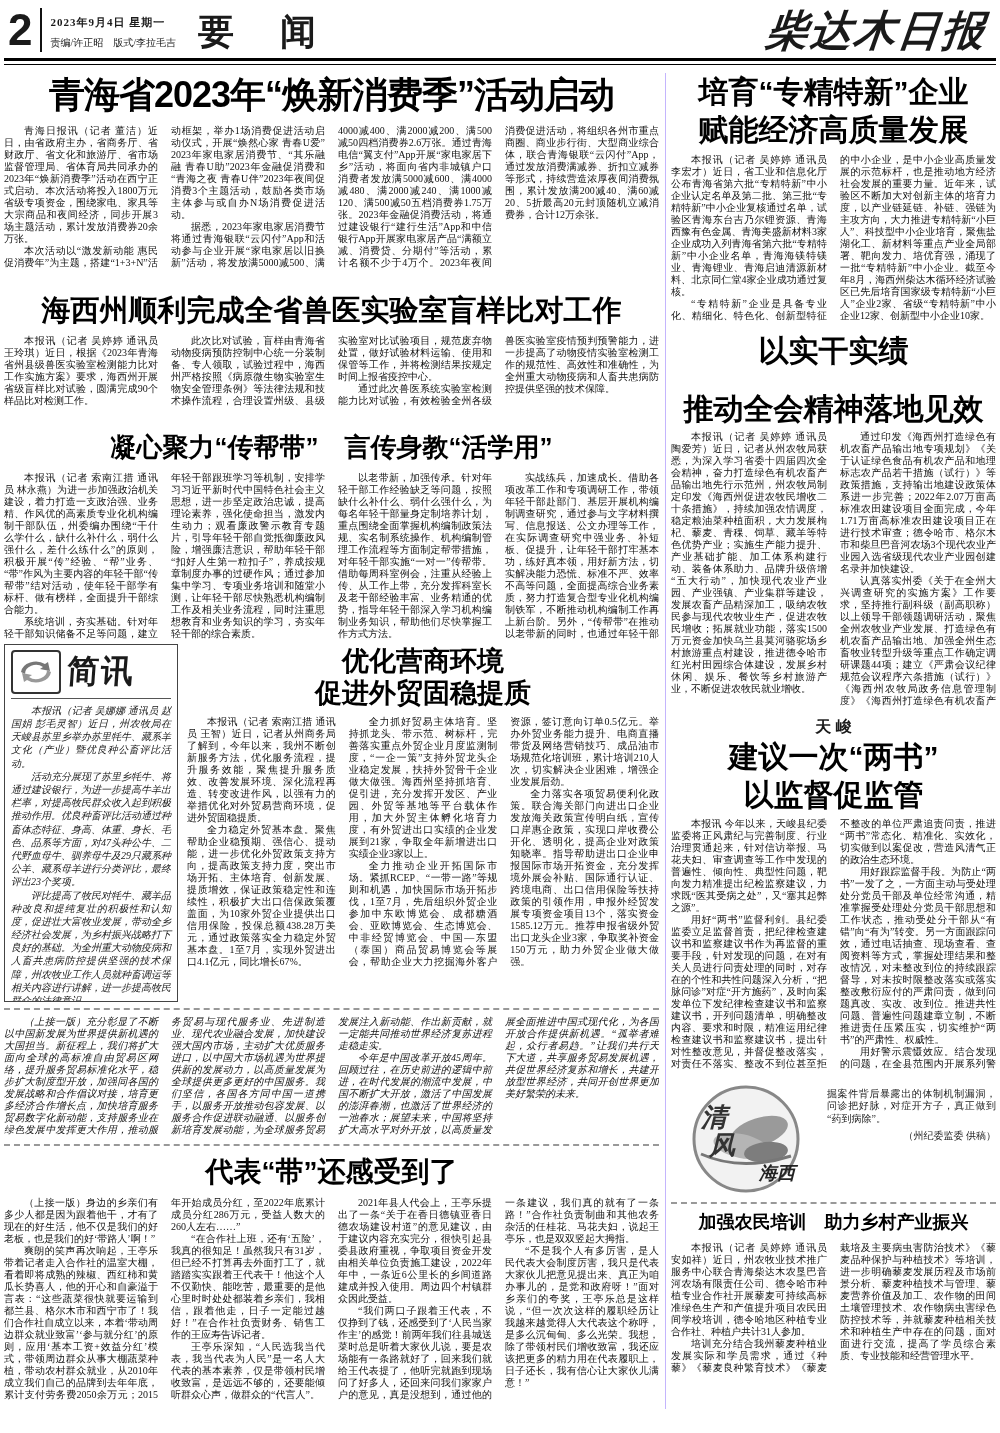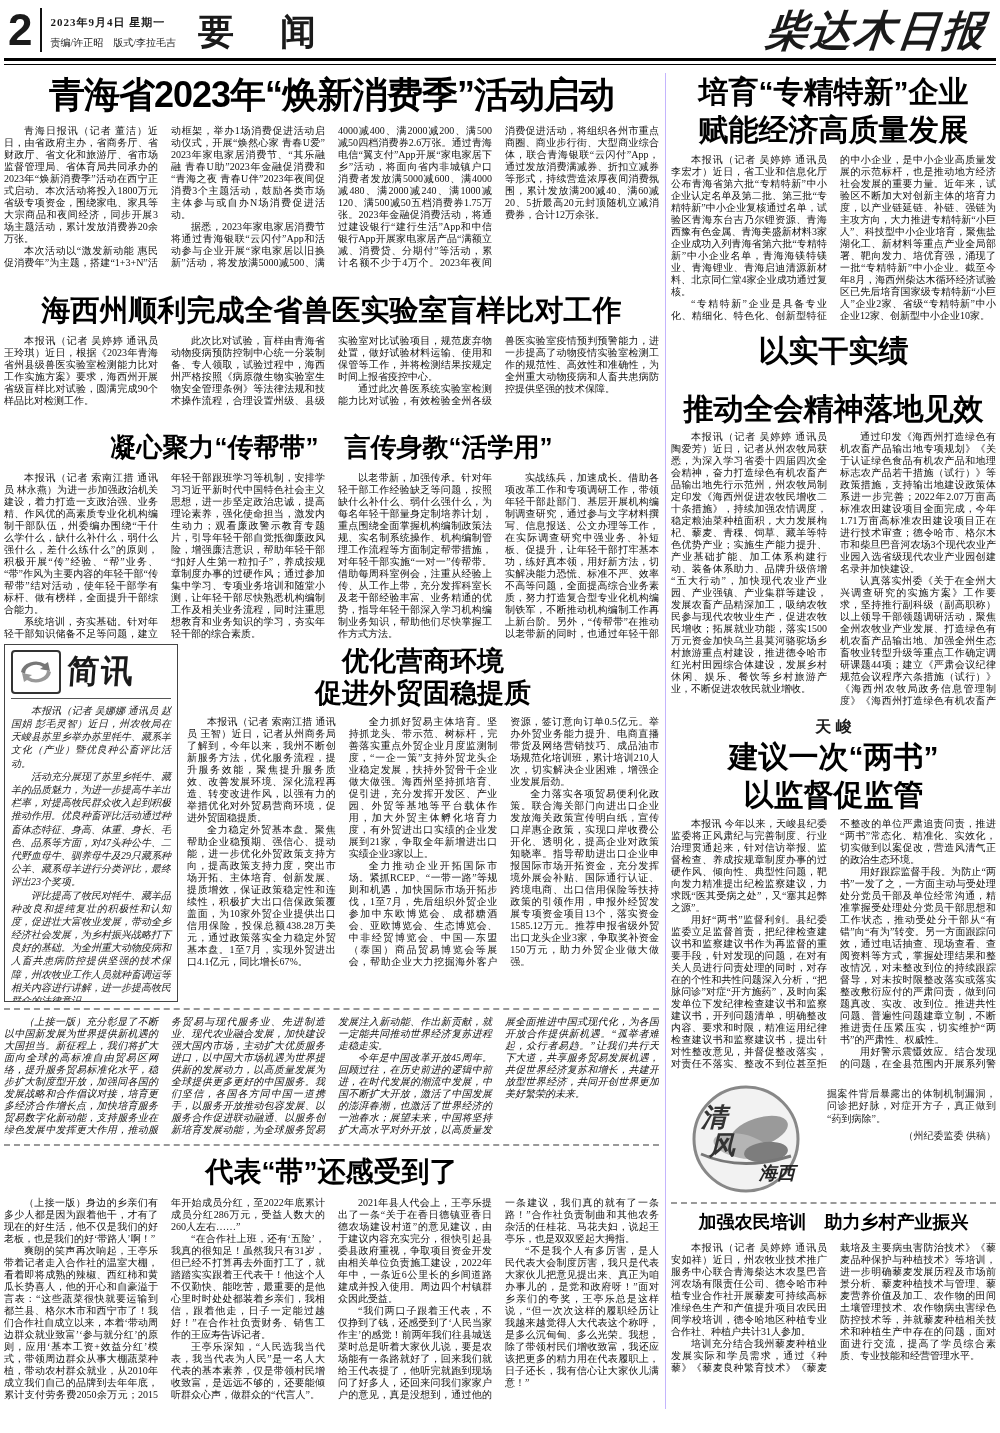--- a/index.html
+++ b/index.html
@@ -115,21 +115,21 @@
             <span class="jx-icon">
               <svg width="34" height="28" viewBox="0 0 34 28">
                 <path d="M6 16 a11 9 0 0 1 18 -7 l-3 2 10 2 -2 -9 -3 2 a15 12 0 0 0 -24 8 z" fill="#777"></path>
                 <path d="M28 12 a11 9 0 0 1 -18 7 l3 -2 -10 -2 2 9 3 -2 a15 12 0 0 0 24 -8 z" fill="#999"></path>
               </svg>
             </span>
             <span class="jx-title">简讯</span>
           </div>
           <div class="jx-body">
             <p>本报讯（记者 吴娜娜 通讯员 赵国娟 彭毛灵智）近日，州农牧局在天峻县苏里乡举办苏里牦牛、藏系羊文化（产业）暨优良种公畜评比活动。</p>
-            <p>活动充分展现了苏里乡牦牛、藏羊的品质魅力，为进一步提高牛羊出栏率，对提高牧民群众收入起到积极推动作用。优良种畜评比活动通过种畜体态特征、身高、体重、身长、毛色、品系等方面，对47头种公牛、二代野血母牛、驯养母牛及29只藏系种公羊、藏系母羊进行分类评比，最终评出23个奖项。</p>
+            <p>活动充分展现了苏里乡牦牛、将通过建设银行，为进一步提高牛羊出栏率，对提高牧民群众收入起到积极推动作用。优良种畜评比活动通过种畜体态特征、身高、体重、身长、毛色、品系等方面，对47头种公牛、二代野血母牛、驯养母牛及29只藏系种公羊、藏系母羊进行分类评比，最终评出23个奖项。</p>
             <p>评比提高了牧民对牦牛、藏羊品种改良和提纯复壮的积极性和认知度，促进壮大富牧业发展，带动全乡经济社会发展，为乡村振兴战略打下良好的基础。为全州重大动物疫病和人畜共患病防控提供坚强的技术保障，州农牧业工作人员就种畜调运等相关内容进行讲解，进一步提高牧民群众的法律意识。</p>
           </div>
         </div>
 
         <div class="waimao-area">
           <div class="hl hl-d">优化营商环境</div>
           <div class="hl hl-d" style="margin-bottom:8px;">促进外贸固稳提质</div>
           <div class="art-body c3" style="height:274px;">
             <p>本报讯（记者 索南江措 通讯员 王智）近日，记者从州商务局了解到，今年以来，我州不断创新服务方法，优化服务流程，提升服务效能，聚焦提升服务质效、改善发展环境、深化流程再造、转变改进作风，以强有力的举措优化对外贸易营商环境，促进外贸固稳提质。</p>
             <p>全力稳定外贸基本盘。聚焦帮助企业稳预期、强信心、提动能，进一步优化外贸政策支持方向，提高政策支持力度，突出市场开拓、主体培育、创新发展、提质增效，保证政策稳定性和连续性，积极扩大出口信保政策覆盖面，为10家外贸企业提供出口信用保险，投保总额438.28万美元，通过政策落实全力稳定外贸基本盘。1至7月，实现外贸进出口4.1亿元，同比增长67%。</p>
@@ -182,21 +182,21 @@
           <p>通过印发《海西州打造绿色有机农畜产品输出地专项规划》《关于认证绿色食品有机农产品和地理标志农产品若干措施（试行）》等政策措施，支持输出地建设政策体系进一步完善；2022年2.07万亩高标准农田建设项目全面完成，今年1.71万亩高标准农田建设项目正在进行技术审查；德令哈市、格尔木市和柴旦巴音河农场3个现代农业产业园入选省级现代农业产业园创建名录并加快建设。</p>
           <p>认真落实州委《关于在全州大兴调查研究的实施方案》工作要求，坚持推行副科级（副高职称）以上领导干部领题调研活动，聚焦全州农牧业产业发展、打造绿色有机农畜产品输出地、加强全州生态畜牧业转型升级等重点工作确定调研课题44项；建立《严肃会议纪律规范会议程序六条措施（试行）》《海西州农牧局政务信息管理制度》《海西州打造绿色有机农畜产品输出地奖励办法（试行）》等，不断激发干部干事创业热情。</p>
         </div>
       </div>
 
       <div>
         <div class="kicker">天 峻</div>
         <div class="hl hl-r">建议一次“两书”</div>
         <div class="hl hl-r" style="margin-bottom:6px;">以监督促监管</div>
         <div class="art-body c2" style="height:262px;">
-          <p>本报讯 今年以来，天峻县纪委监委将正风肃纪与完善制度、行业治理贯通起来，针对信访举报、监督检查、养成按规章制度办事的过硬作风、倾向性、典型性问题，靶向发力精准提出纪检监察建议，力求既“医其受病之处”，又“塞其起弊之源”。</p>
+          <p>本报讯 今年以来，天峻县纪委监委将正风肃纪与完善制度、行业治理贯通起来，针对信访举报、马花夫妇、审查调查等工作中发现的普遍性、倾向性、典型性问题，靶向发力精准提出纪检监察建议，力求既“医其受病之处”，又“塞其起弊之源”。</p>
           <p>用好“两书”监督利剑。县纪委监委立足监督首责，把纪律检查建议书和监察建议书作为再监督的重要手段，针对发现的问题，在对有关人员进行问责处理的同时，对存在的个性和共性问题深入分析，“把脉问诊”对症“开方施药”，及时向案发单位下发纪律检查建议书和监察建议书，开列问题清单，明确整改内容、要求和时限，精准运用纪律检查建议书和监察建议书，提出针对性整改意见，并督促整改落实，对责任不落实、整改不到位甚至拒不整改的单位严肃追责问责，推进“两书”常态化、精准化、实效化，切实做到以案促改，营造风清气正的政治生态环境。</p>
           <p>用好跟踪监督手段。为防止“两书”一发了之，一方面主动与受处理处分党员干部及单位经常沟通，精准掌握受处理处分党员干部思想和工作状态，推动受处分干部从“有错”向“有为”转变。另一方面跟踪问效，通过电话抽查、现场查看、查阅资料等方式，掌握处理结果和整改情况，对未整改到位的持续跟踪督导，对未按时限整改落实或落实整改敷衍应付的严肃问责，做到问题真改、实改、改到位。推进共性问题、普遍性问题建章立制，不断推进责任压紧压实，切实维护“两书”的严肃性、权威性。</p>
           <p>用好警示震慑效应。结合发现的问题，在全县范围内开展系列警示教育活动，对照典型案例自查，整改类似问题和隐患，建立综合惩防长效机制，达到“查处一个、建议一次、完善一批、改进一片”的效果。坚持把制发“两书”作为推动问题解决的有力武器，在做实审查调查“后半篇文章”上下功夫，注重挖</p>
         </div>
 
         <div class="logorow">
           <svg width="150" height="110" viewBox="0 0 150 110">
             <circle cx="75" cy="55" r="52" fill="#f2f2f2" stroke="#888" stroke-width="3"></circle>
             <ellipse cx="88" cy="48" rx="30" ry="14" fill="#9a9a9a" transform="rotate(-18 88 48)"></ellipse>
             <ellipse cx="70" cy="62" rx="28" ry="12" fill="#b5b5b5" transform="rotate(12 70 62)"></ellipse>

